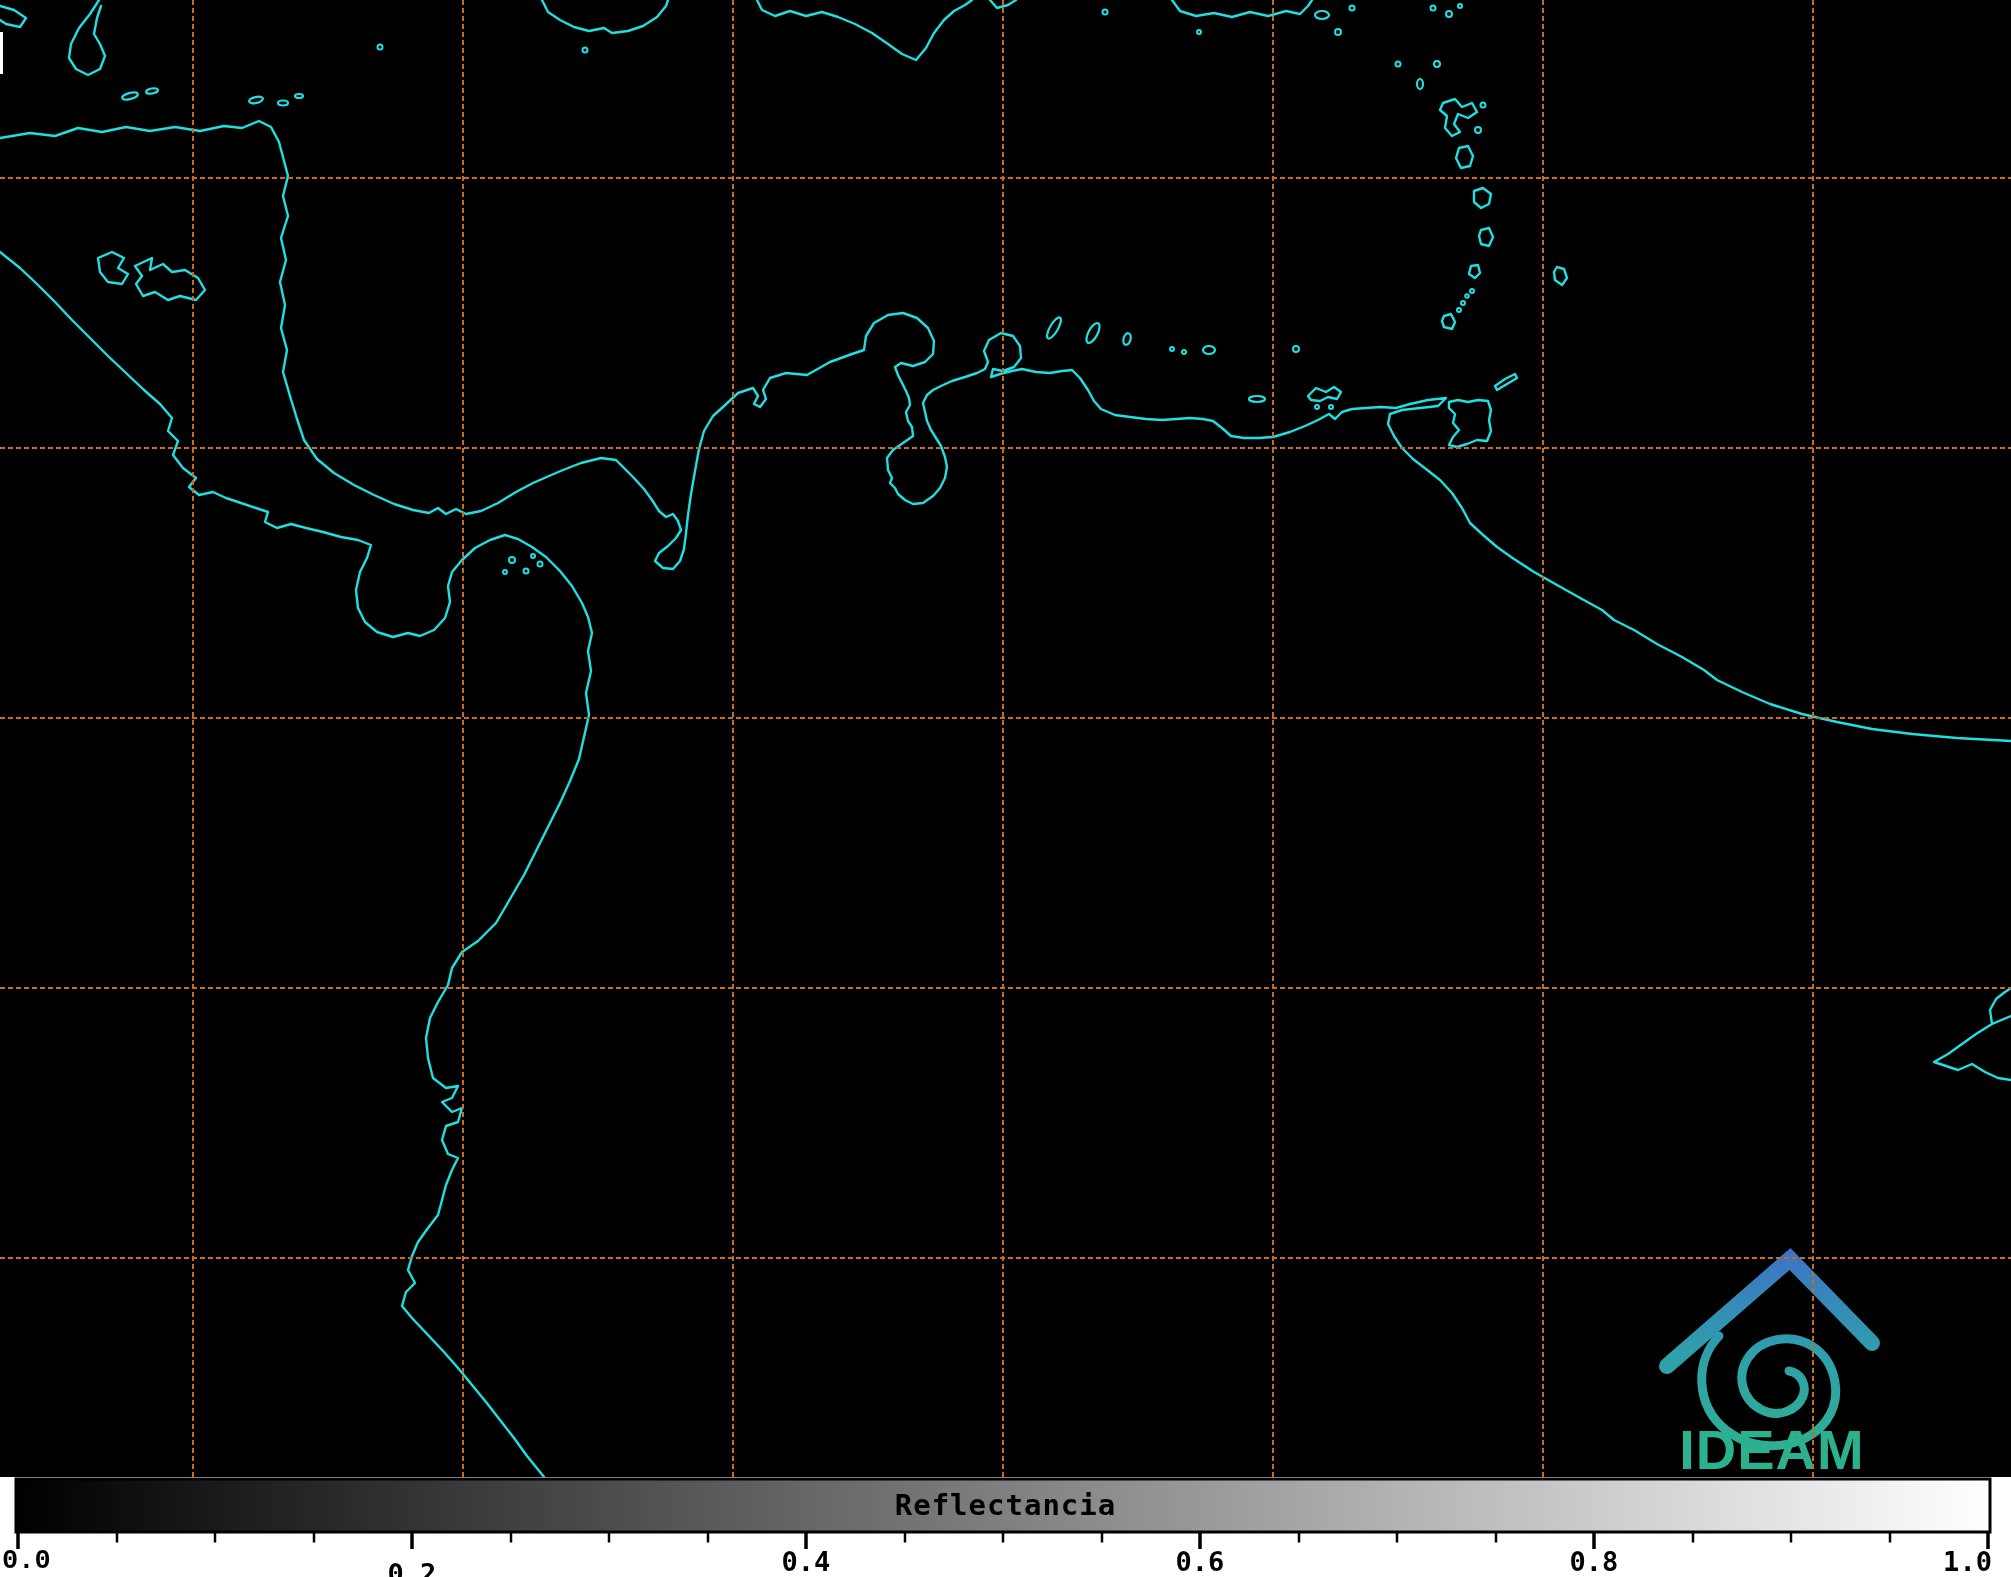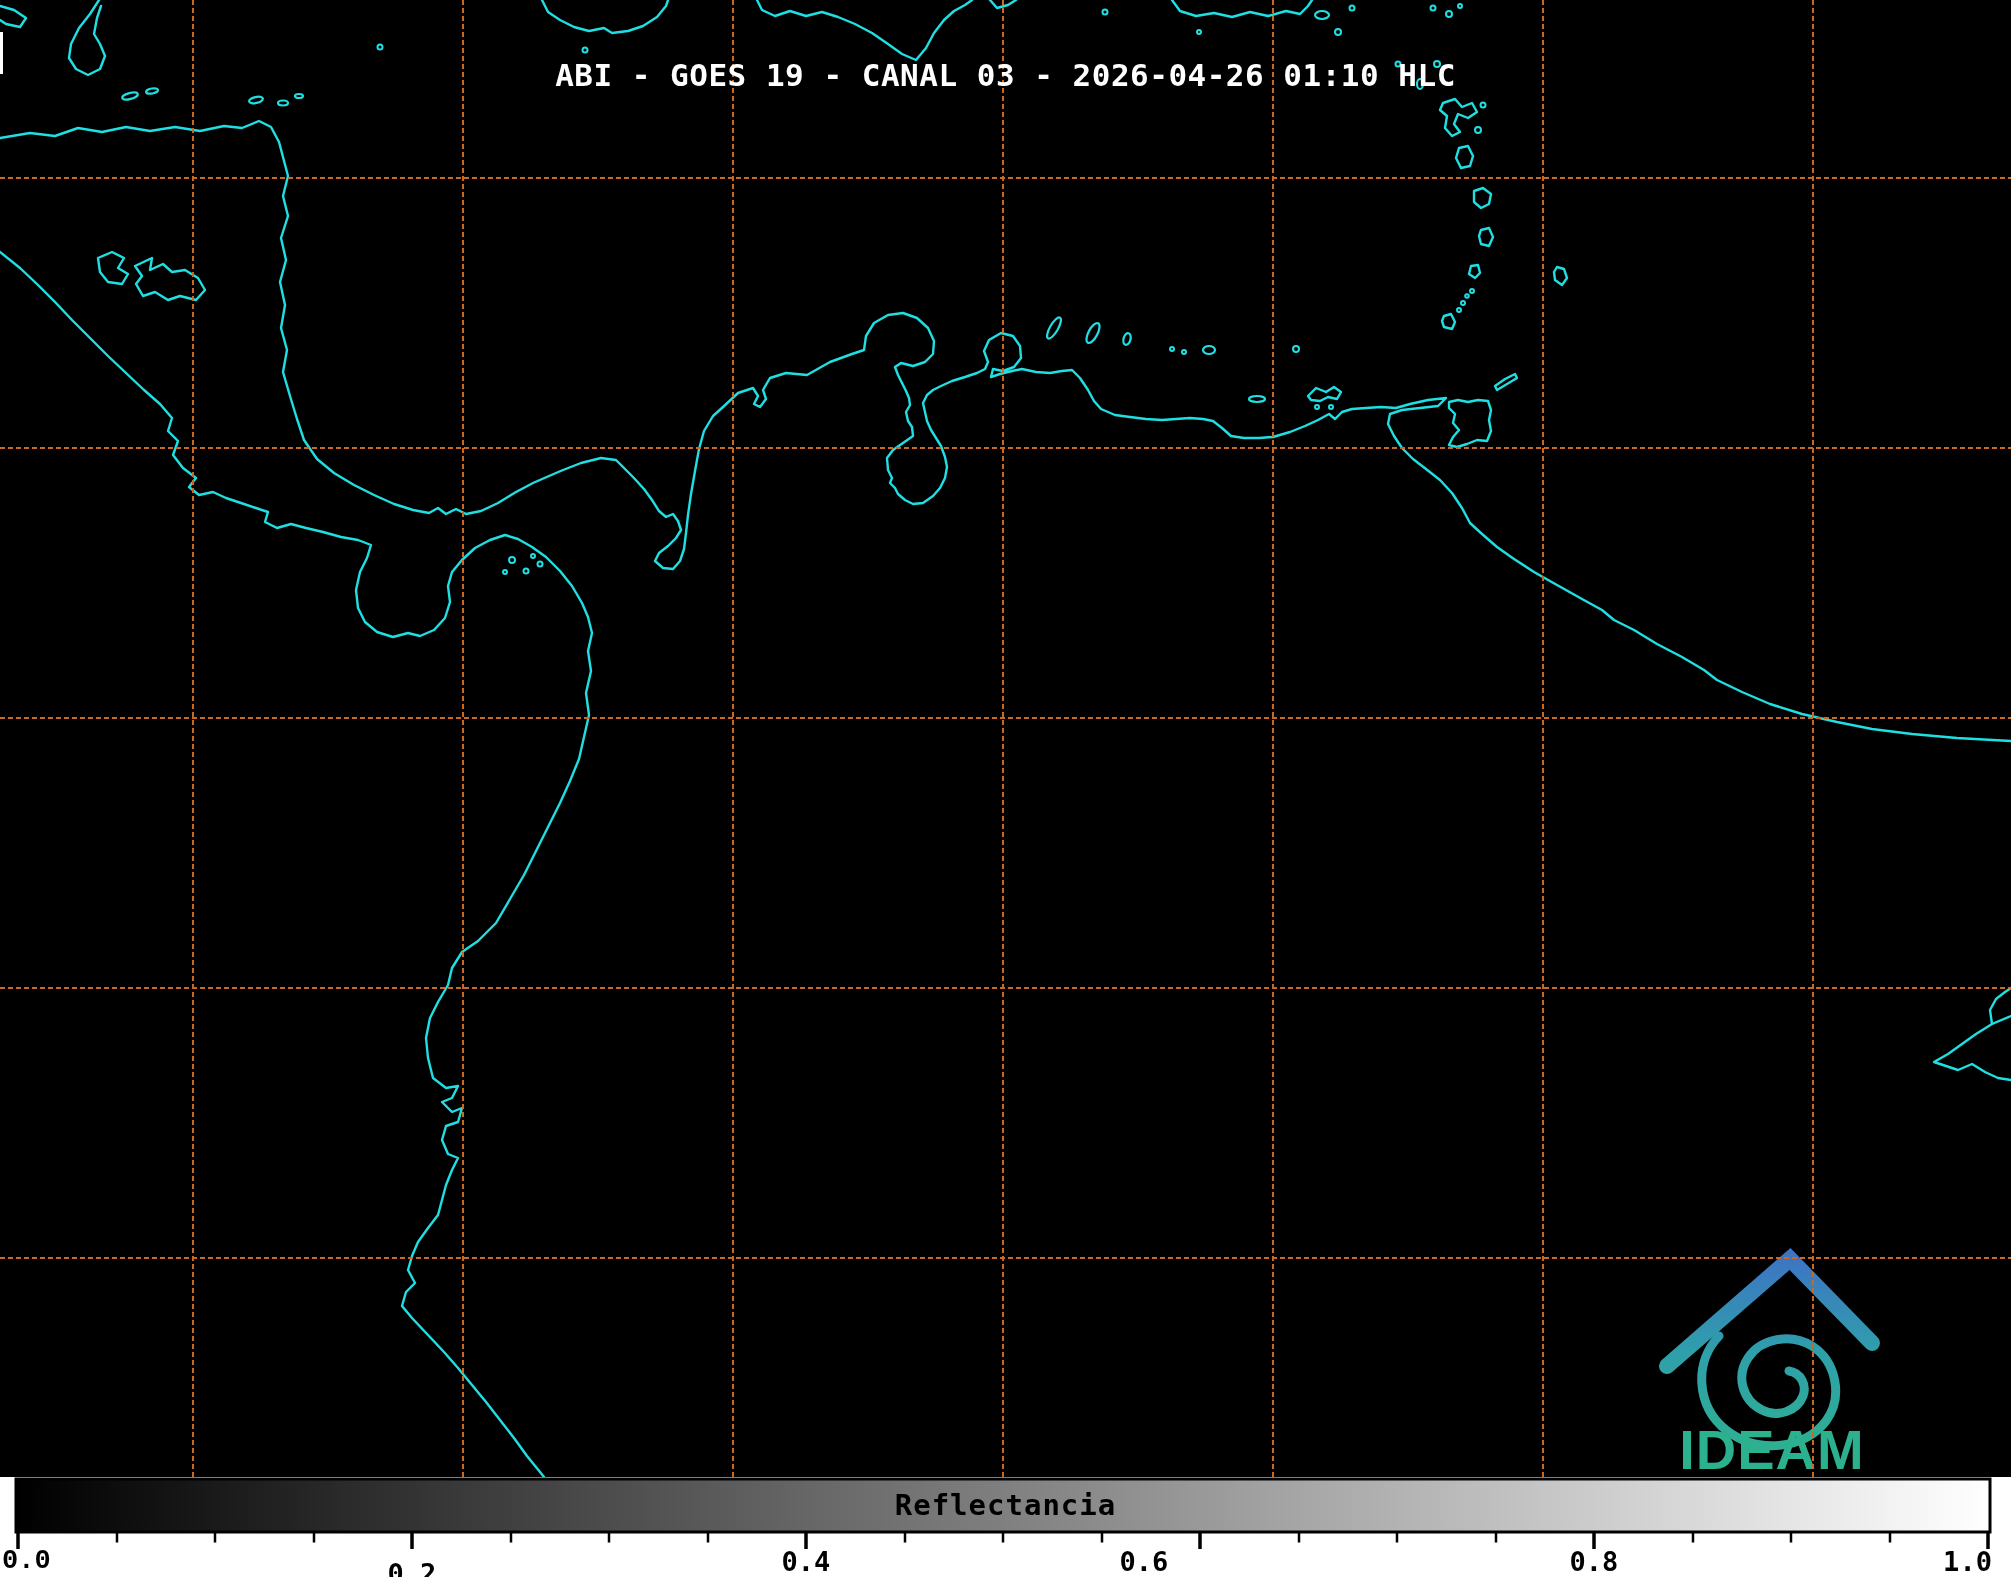--- a/index.html
+++ b/index.html
@@ -156,24 +156,23 @@
           <rect x="1297.75" y="1533" width="2.5" height="9.5" fill="#000000"></rect>
           <rect x="1395.75" y="1533" width="2.5" height="9.5" fill="#000000"></rect>
           <rect x="1494.75" y="1533" width="2.5" height="9.5" fill="#000000"></rect>
           <rect x="1691.75" y="1533" width="2.5" height="9.5" fill="#000000"></rect>
           <rect x="1789.75" y="1533" width="2.5" height="9.5" fill="#000000"></rect>
           <rect x="1888.75" y="1533" width="2.5" height="9.5" fill="#000000"></rect>
         </g>
     </g>
   </svg>
 
-  <div class="map-title">ABI - GOES 19 - CANAL 03 - 2026-04-26 01:10 HLC</div>
   <div class="cb-label">Reflectancia</div>
   <div id="tick-labels">
       <span class="tick-label" style="left: 2px; font-family: Liberation Mono, monospace;">0.0</span>
       <span class="tick-label" style="left: 412px; transform: translateX(-50%); margin-top: 12px;">0.2</span>
       <span class="tick-label" style="left: 806px; transform: translateX(-50%);">0.4</span>
-      <span class="tick-label" style="left: 1144px; transform: translateX(-50%); text-align: right;">0.6</span>
+      <span class="tick-label" style="left: 1200px; transform: translateX(-50%); text-align: right;">0.6</span>
       <span class="tick-label" style="left: 1594px; transform: translateX(-50%); text-align: right;">0.8</span>
       <span class="tick-label" style="left: 1988px; transform: translateX(-92%); text-align: center;">1.0</span>
     </div>
 
 </div>
 
 </body></html>

